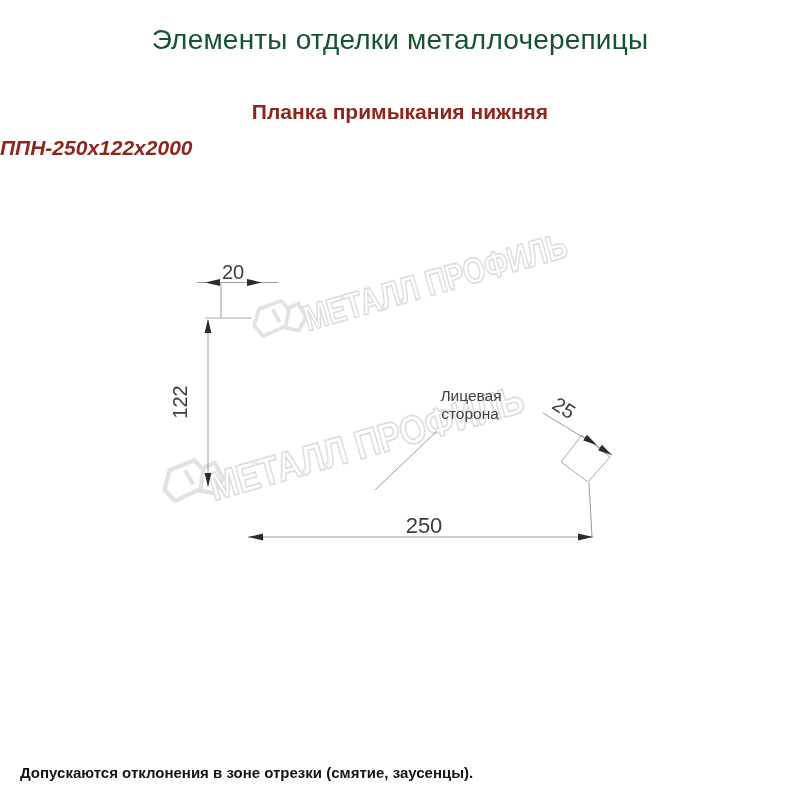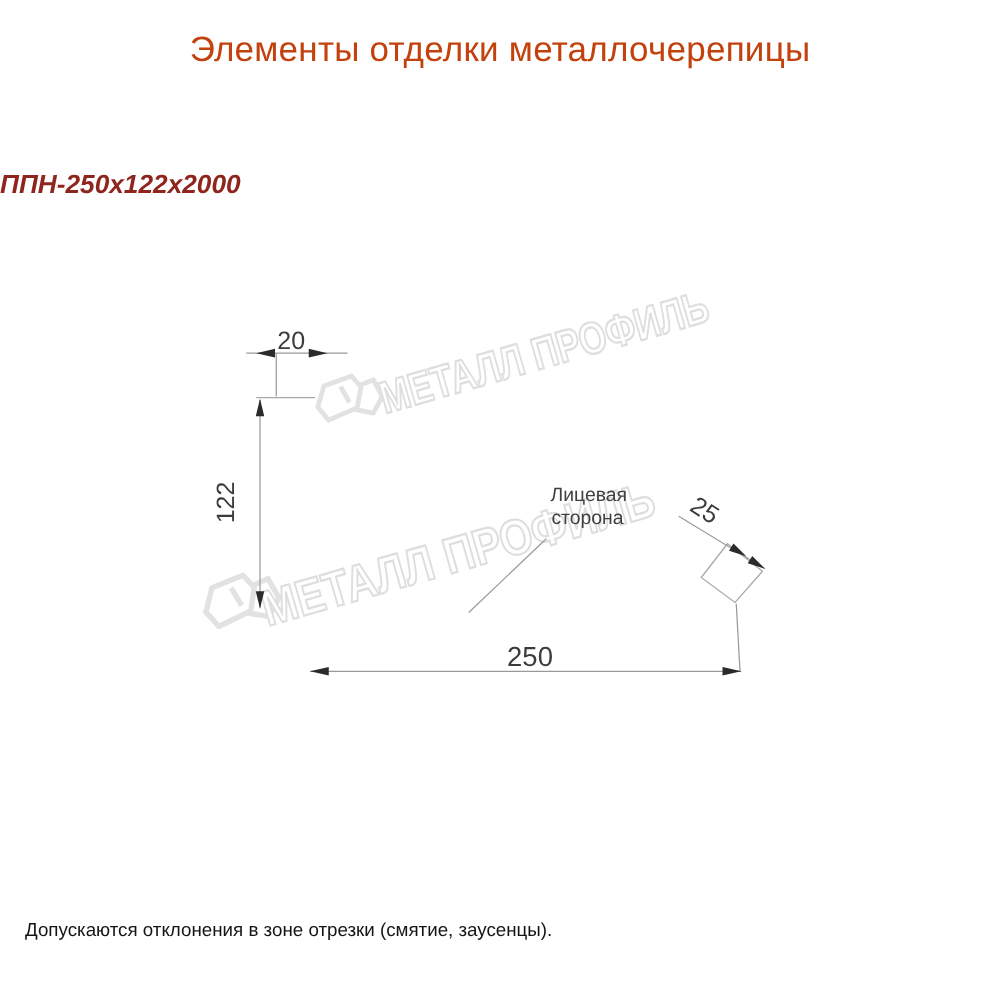--- a/index.html
+++ b/index.html
@@ -2,53 +2,54 @@
 <html><head>
 <meta charset="utf-8">
 <style>
   html,body{margin:0;padding:0;background:#fff;}
   .page{
     position:relative;width:800px;height:800px;background:#ffffff;
     font-family:"Liberation Sans",sans-serif;overflow:hidden;
   }
   .title{
     position:absolute;top:24px;left:0;width:100%;text-align:center;
-    font-size:28px;color:#c2410c;letter-spacing:0.2px;
+    font-size:28px;color:#14532d;letter-spacing:0.2px;
   }
   .subtitle1{
     position:absolute;top:100px;left:0;width:100%;text-align:center;
     font-size:21px;font-weight:bold;color:#8f261d;
   }
   .subtitle2{
     position:absolute;top:136px;left:0;width:100%;text-align:left;
     font-size:21px;font-weight:bold;color:#8f261d;font-style:italic;
   }
   .diagram-svg{position:absolute;left:0;top:0;}
   .footer-line{position:absolute;left:20px;font-size:15px;color:#141414;}
   .footer-line.l1{top:742px;}
-  .footer-line.l2{top:736px;}
+  .footer-line.l2{top:764px;font-weight:bold;}
 
   
   .dim-line{stroke:#9a9a9a;stroke-width:1;fill:none;}
   .profile-line{stroke:#a8a8a8;stroke-width:1;fill:none;}
   .arrow{fill:#2b2b2b;stroke:none;}
   .dim-text{fill:#3c3c3c;font-family:"Liberation Sans",sans-serif;}
   .label-text{fill:#3f3f3f;font-family:"Liberation Sans",sans-serif;font-size:15.5px;}
   .wm-logo{fill:#ffffff;stroke:#e2e2e2;stroke-width:4;stroke-linejoin:round;}
   .wm-text{
     fill:#ffffff;stroke:#dedede;stroke-width:1.8;
     font-family:"Liberation Sans",sans-serif;font-weight:bold;
   }
 </style>
 </head>
 <body>
 
 <div class="page">
 
   <div class="title">Элементы отделки металлочерепицы</div>
+  <div class="subtitle1">Планка примыкания нижняя</div>
   <div class="subtitle2">ППН-250х122х2000</div>
 
   <svg class="diagram-svg" width="800" height="800" viewBox="0 0 800 800" xmlns="http://www.w3.org/2000/svg">
 
     <g>
       <g transform="translate(243,301) rotate(-6) scale(0.95)">
         <path class="wm-logo" d="M34,16 L58,9 L64,24 L55,37 L36,31 Z"></path>
         <path class="wm-logo" d="M9,27 L16,10 L40,4 L47,14 L42,31 L17,39 Z"></path>
         <path class="wm-logo" d="M30,12 L36,26" fill="none"></path>
       </g>

